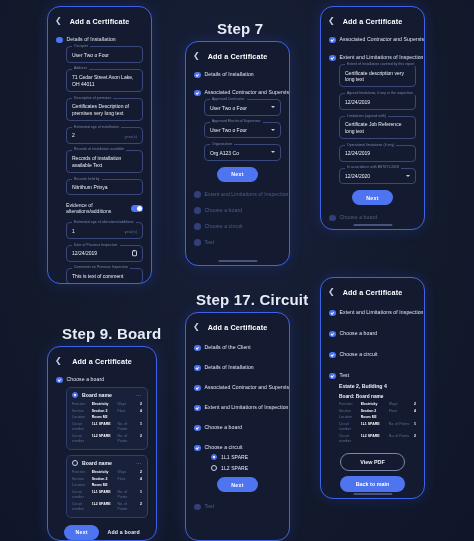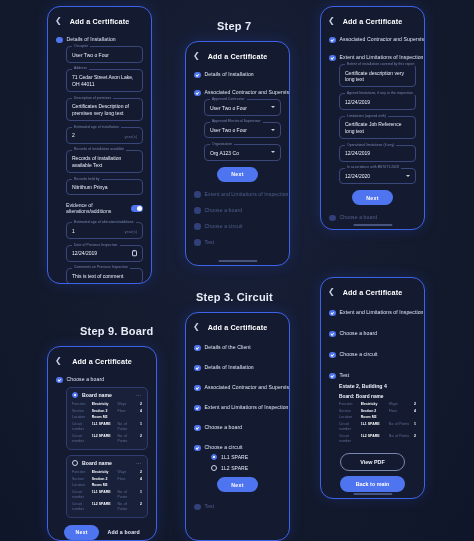--- a/index.html
+++ b/index.html
@@ -12,21 +12,21 @@
   .canvas {
     position: relative;
     width: 474px; height: 541px;
     background: radial-gradient(ellipse at 50% 30%, #18203a 0%, #131a2c 60%, #10162a 100%);
   }
 
   
   .step-caption {
     position: absolute;
     color: #e8edf8;
-    font-size: 11px;
+    font-size: 15px;
     font-weight: 600;
     letter-spacing: 0.2px;
     white-space: nowrap;
   }
 
   
   .phone {
     position: absolute;
     border: 1.2px solid #3f63e8;
     border-radius: 13px;
@@ -519,21 +519,21 @@
             </table>
         </div>
 
         <div class="btn-outline">View PDF</div>
         <div class="btn-wide">Back to main</div>
       </div>
       <div class="home-bar"></div>
     </div>
   </div>
 
-  <div class="step-caption" style="left:196px; top:291px;">Step 3. Circuit</div>
+  <div class="step-caption" style="left:196px; top:291px;">Step 17. Circuit</div>
 
   <div class="phone" style="left:185px; top:312px; width:105px; height:229px;">
     <div class="phone-inner">
       <div class="ph-header">
         <span class="back-icon">❮</span>
         <span class="ph-title">Add a Certificate</span>
       </div>
       <div class="body-scroll">
         <div class="step-row" style="margin-top:7px">
           <span class="step-dot done"></span>
@@ -574,21 +574,21 @@
         <div class="btn-primary">Next</div>
 
         <div class="step-row" style="margin-top:11px">
           <span class="step-dot dim"></span>
           <span class="step-label dim">Test</span>
         </div>
       </div>
     </div>
   </div>
 
-  <div class="step-caption" style="left:80px; top:325px;">Step 9. Board</div>
+  <div class="step-caption" style="left:62px; top:325px;">Step 9. Board</div>
 
   <div class="phone" style="left:47px; top:346px; width:110px; height:195px;">
     <div class="phone-inner">
       <div class="ph-header">
         <span class="back-icon">❮</span>
         <span class="ph-title">Add a Certificate</span>
       </div>
       <div class="body-scroll">
         <div class="step-row">
           <span class="step-dot done"></span>

